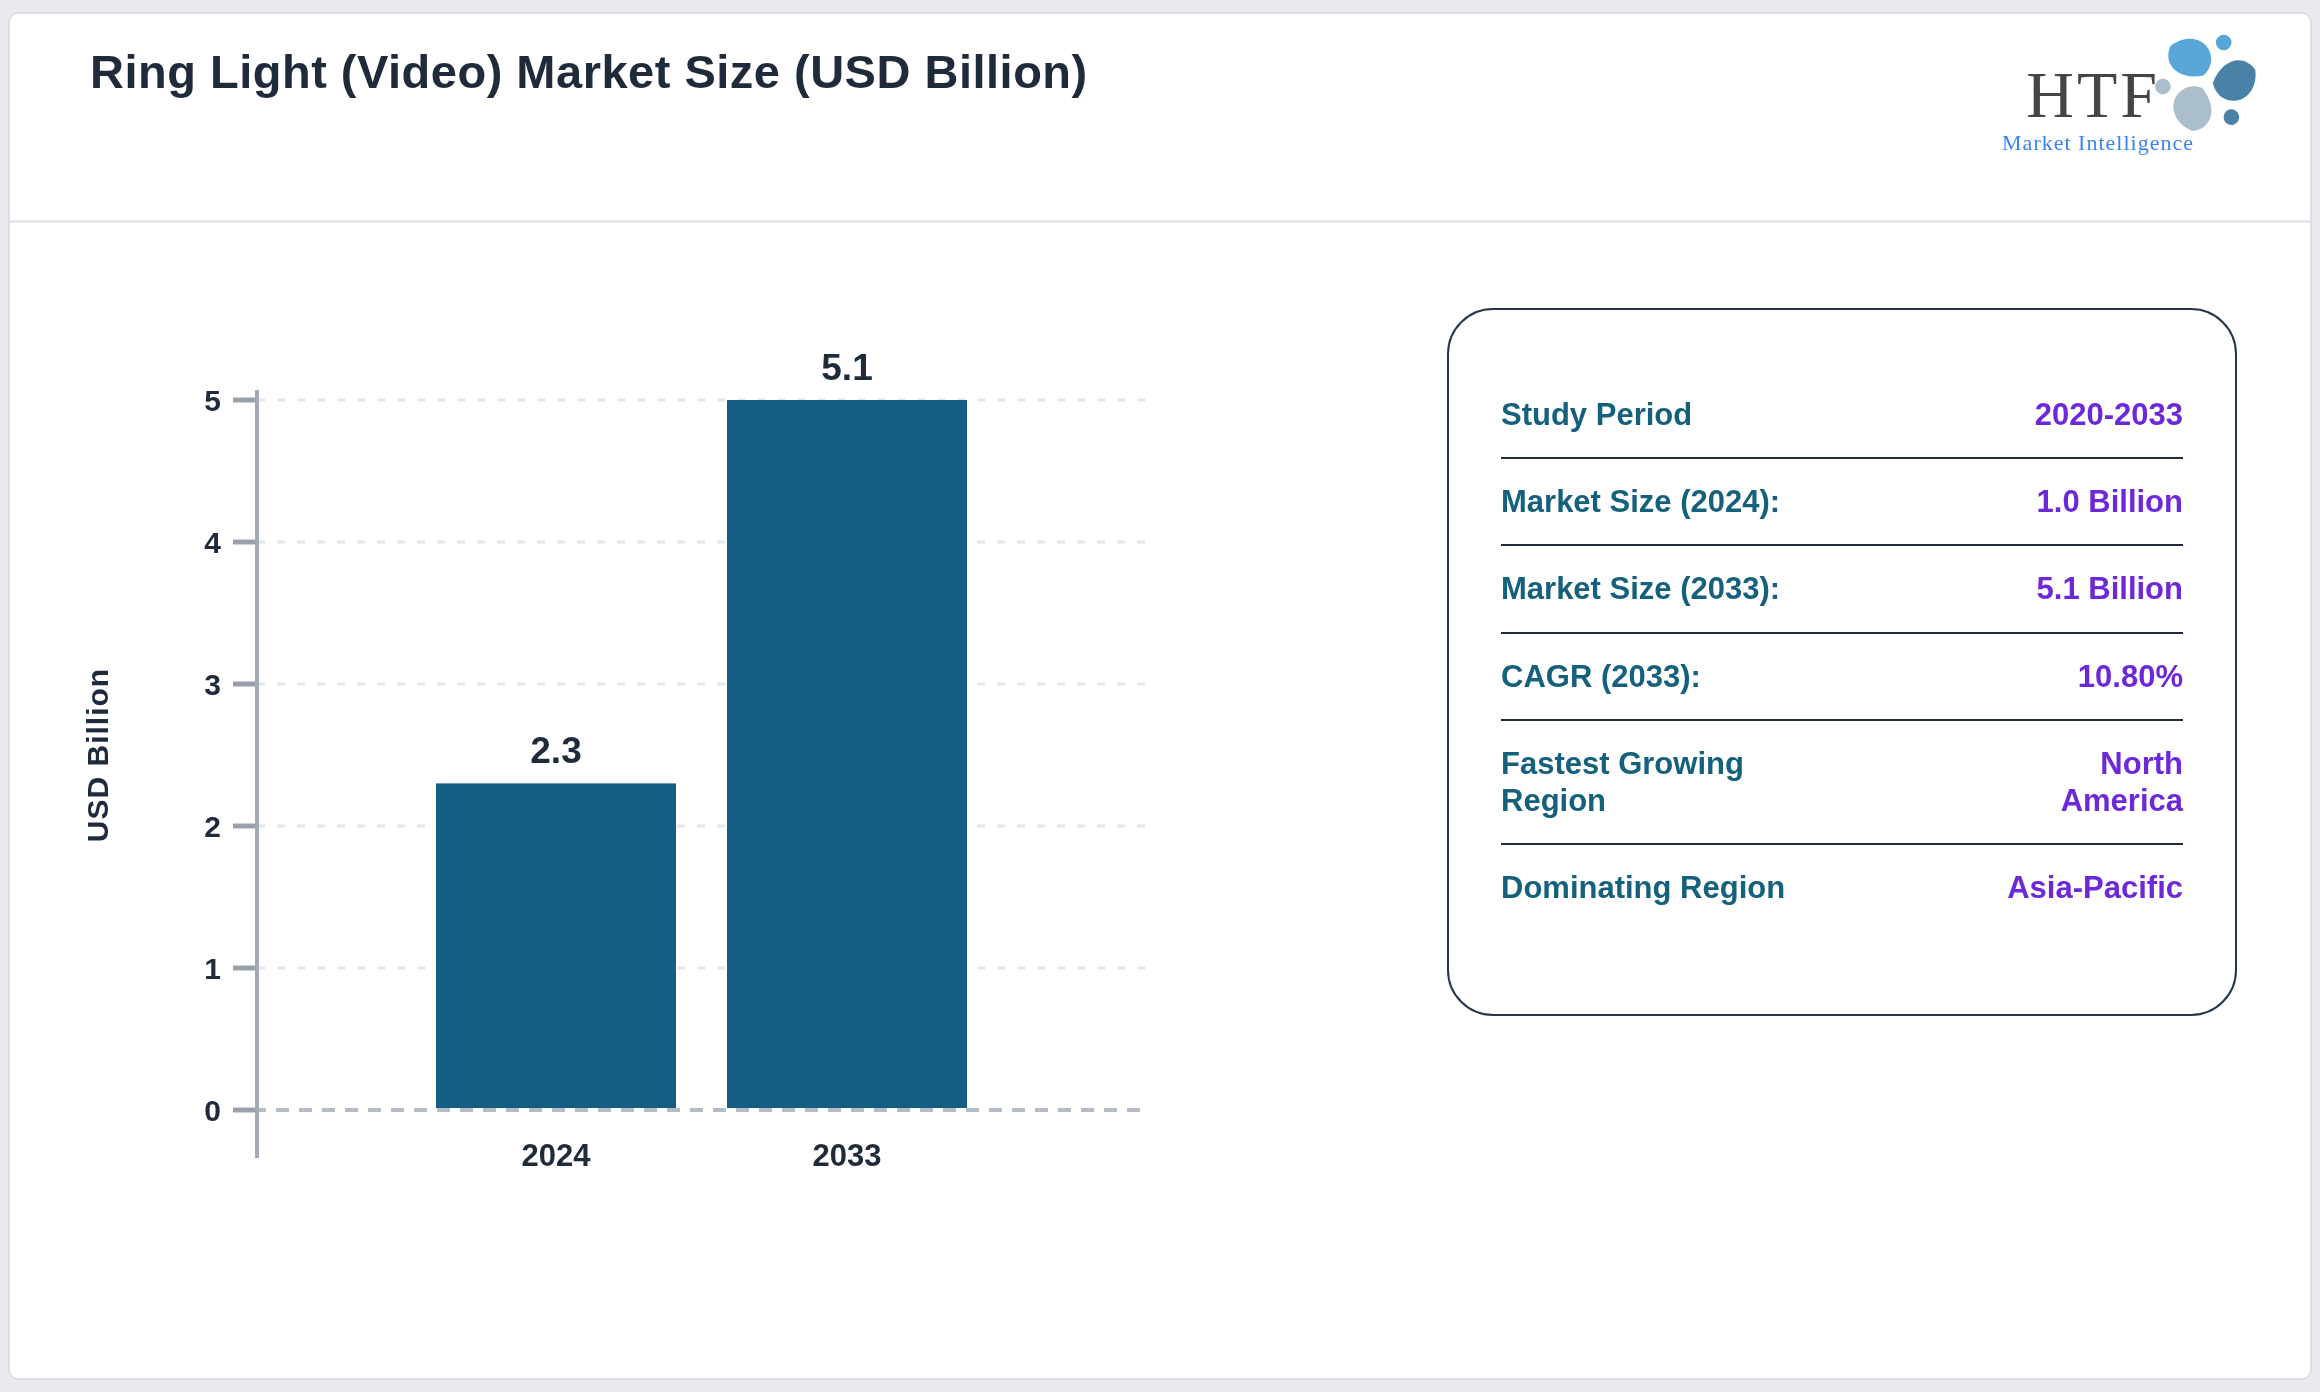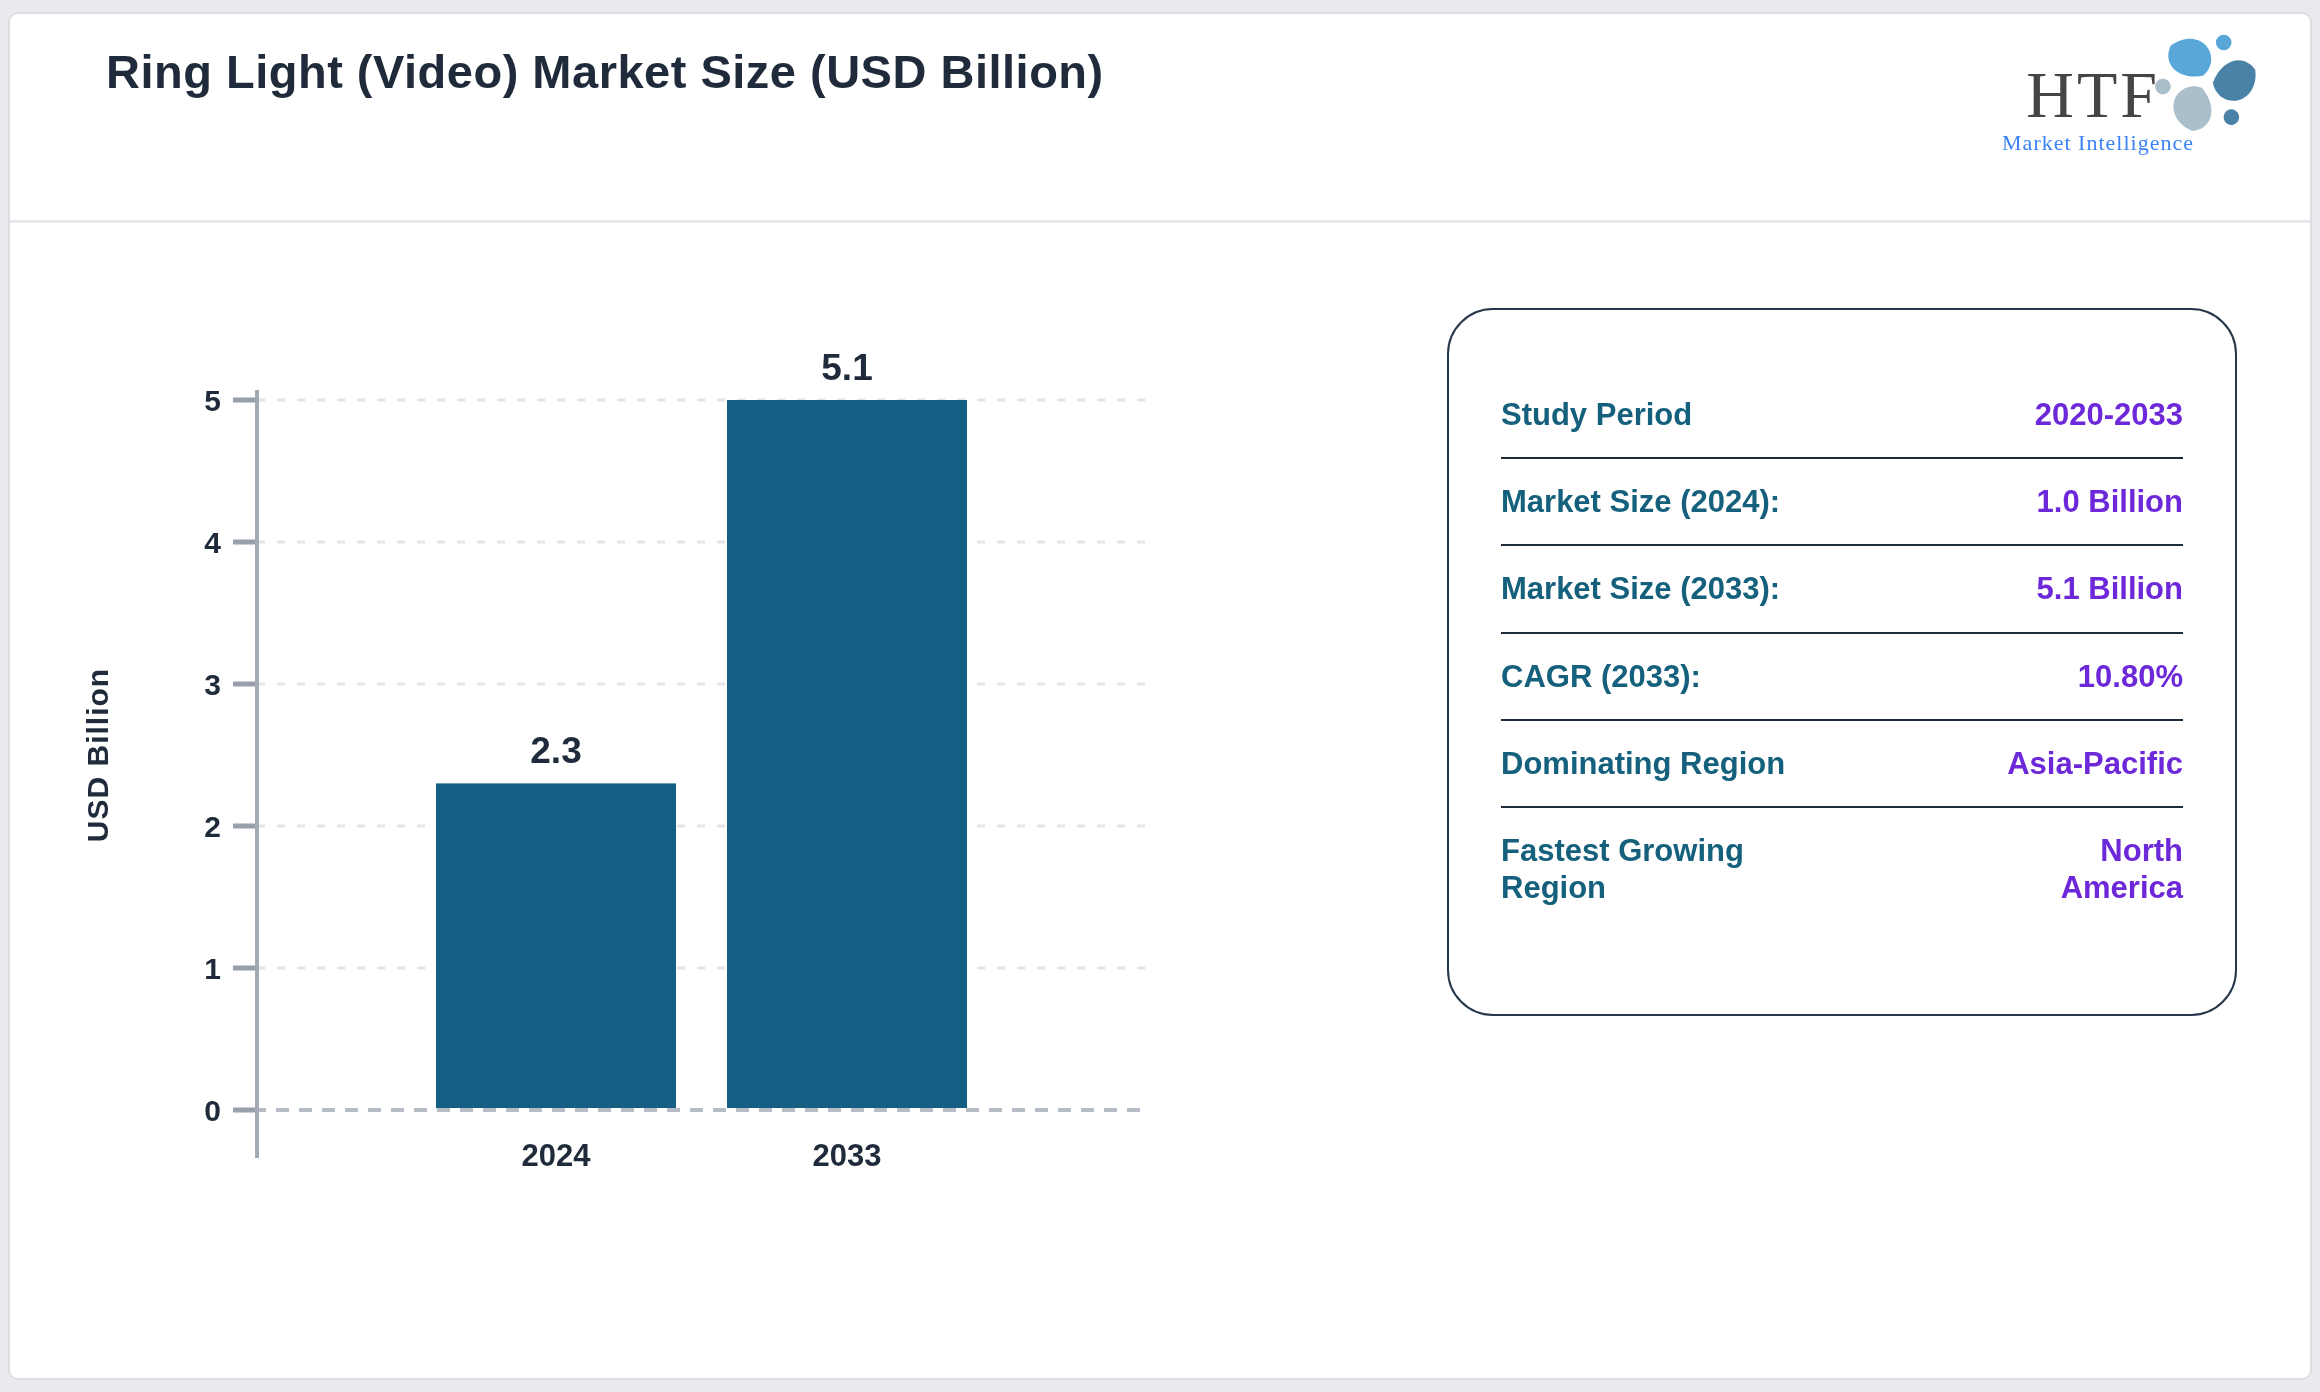--- a/index.html
+++ b/index.html
@@ -20,21 +20,20 @@
   }
   
   .page-title {
     position:absolute;
     left:80px; top:26px;
     font-size:47px;
     font-weight:700;
     line-height:1.38;
     color:#1f2b3a;
     letter-spacing:0.5px;
-    margin-left:16px;
   }
   .header-divider {
     position:absolute;
     left:0; right:0; top:206px;
     height:3px;
     background:#e7e8ec;
   }
   
   .logo {
     position:absolute;
@@ -178,23 +177,23 @@
       <span class="info-value">1.0 Billion</span>
     </div>
     <div class="info-row">
       <span class="info-label">Market Size (2033):</span>
       <span class="info-value">5.1 Billion</span>
     </div>
     <div class="info-row">
       <span class="info-label">CAGR (2033):</span>
       <span class="info-value">10.80%</span>
     </div>
+    <div class="info-row wrap">
+      <span class="info-label">Fastest Growing Region</span>
+      <span class="info-value">North America</span>
+    </div>
     <div class="info-row">
       <span class="info-label">Dominating Region</span>
       <span class="info-value">Asia-Pacific</span>
-    </div>
-    <div class="info-row wrap">
-      <span class="info-label">Fastest Growing Region</span>
-      <span class="info-value">North America</span>
     </div>
   </aside>
 
 </div>
 
 </body></html>

